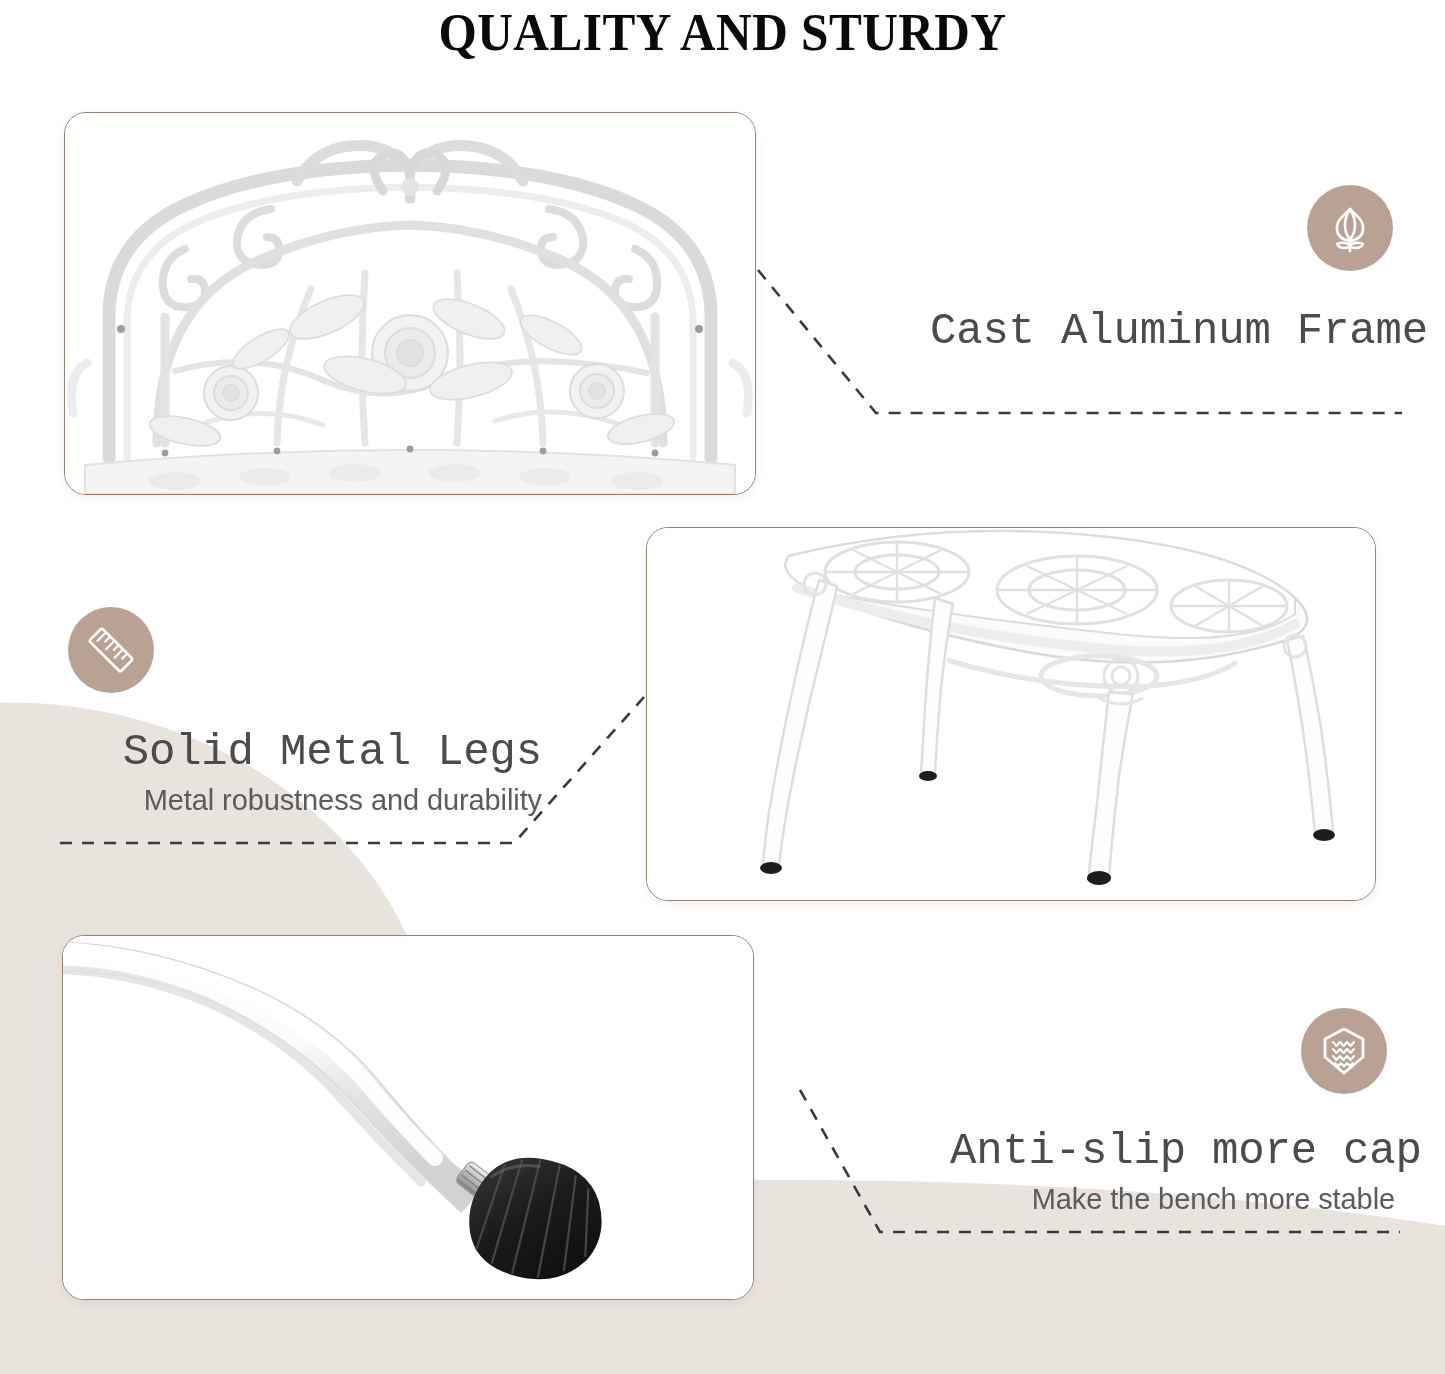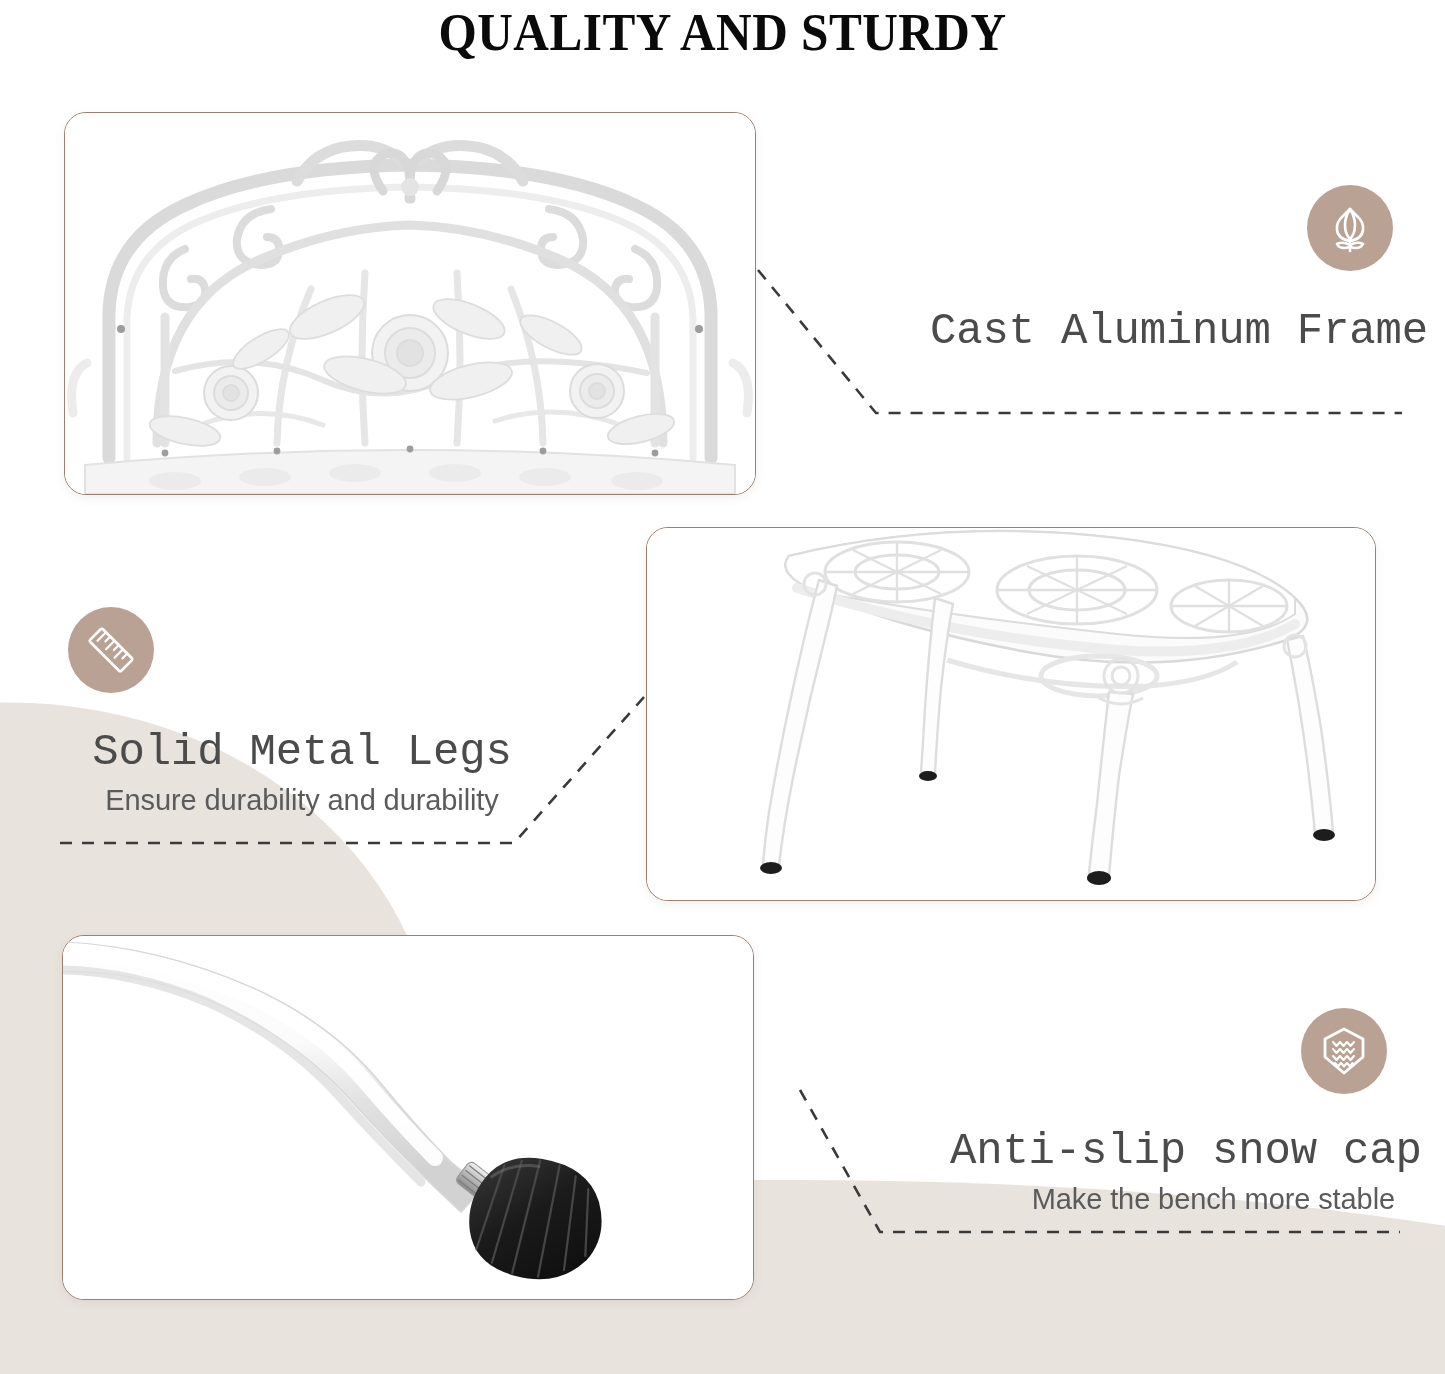--- a/index.html
+++ b/index.html
@@ -118,21 +118,21 @@
     text-align: right;
   }
   .feature-frame .icon-circle { margin-left: auto; margin-right: 7px; }
   .feature-frame .feat-title { margin-top: 37px; }
 
   
   .feature-legs {
     left: 62px;
     top: 607px;
     width: 480px;
-    text-align: center;
+    text-align: right;
   }
   .feature-legs .icon-circle { margin-left: 6px; }
   .feature-legs .feat-title { margin-top: 36px; }
 
   
   .feature-footcap {
     left: 950px;
     top: 1008px;
     width: 445px;
     text-align: right;
@@ -410,32 +410,32 @@
             <path d="M18 19 L18 26"></path>
             <path d="M24 19 L24 31"></path>
             <path d="M30 19 L30 26"></path>
             <path d="M36 19 L36 31"></path>
             <path d="M42 19 L42 26"></path>
           </g>
         </g>
       </svg>
     </div>
     <div class="feat-title">Solid Metal Legs</div>
-    <div class="feat-sub">Ensure durability and durability</div>
+    <div class="feat-sub">Metal robustness and durability</div>
   </div>
 
   <div class="feature feature-footcap">
     <div class="icon-circle">
       <svg width="54" height="54" viewBox="0 0 54 54">
         <path d="M27 5 L46 15 L46 33 L27 49 L8 33 L8 15 Z" fill="none" stroke="#ffffff" stroke-width="2.8" stroke-linejoin="round"></path>
         <g fill="none" stroke="#ffffff" stroke-width="2.1" stroke-linecap="round" stroke-linejoin="round">
           <path d="M16 18 L19.5 22 L23 18 L26.5 22 L30 18 L33.5 22 L37 18"></path>
           <path d="M16 25 L19.5 29 L23 25 L26.5 29 L30 25 L33.5 29 L37 25"></path>
           <path d="M16 32 L19.5 36 L23 32 L26.5 36 L30 32 L33.5 36 L37 32"></path>
           <path d="M18 39 L21 42.5 L24 39 L27 42.5 L30 39 L33 42.5 L35.5 39"></path>
         </g>
       </svg>
     </div>
-    <div class="feat-title">Anti-slip snow cap</div>
+    <div class="feat-title">Anti-slip more cap</div>
     <div class="feat-sub">Make the bench more stable</div>
   </div>
 
 </div>
 
 </body></html>

